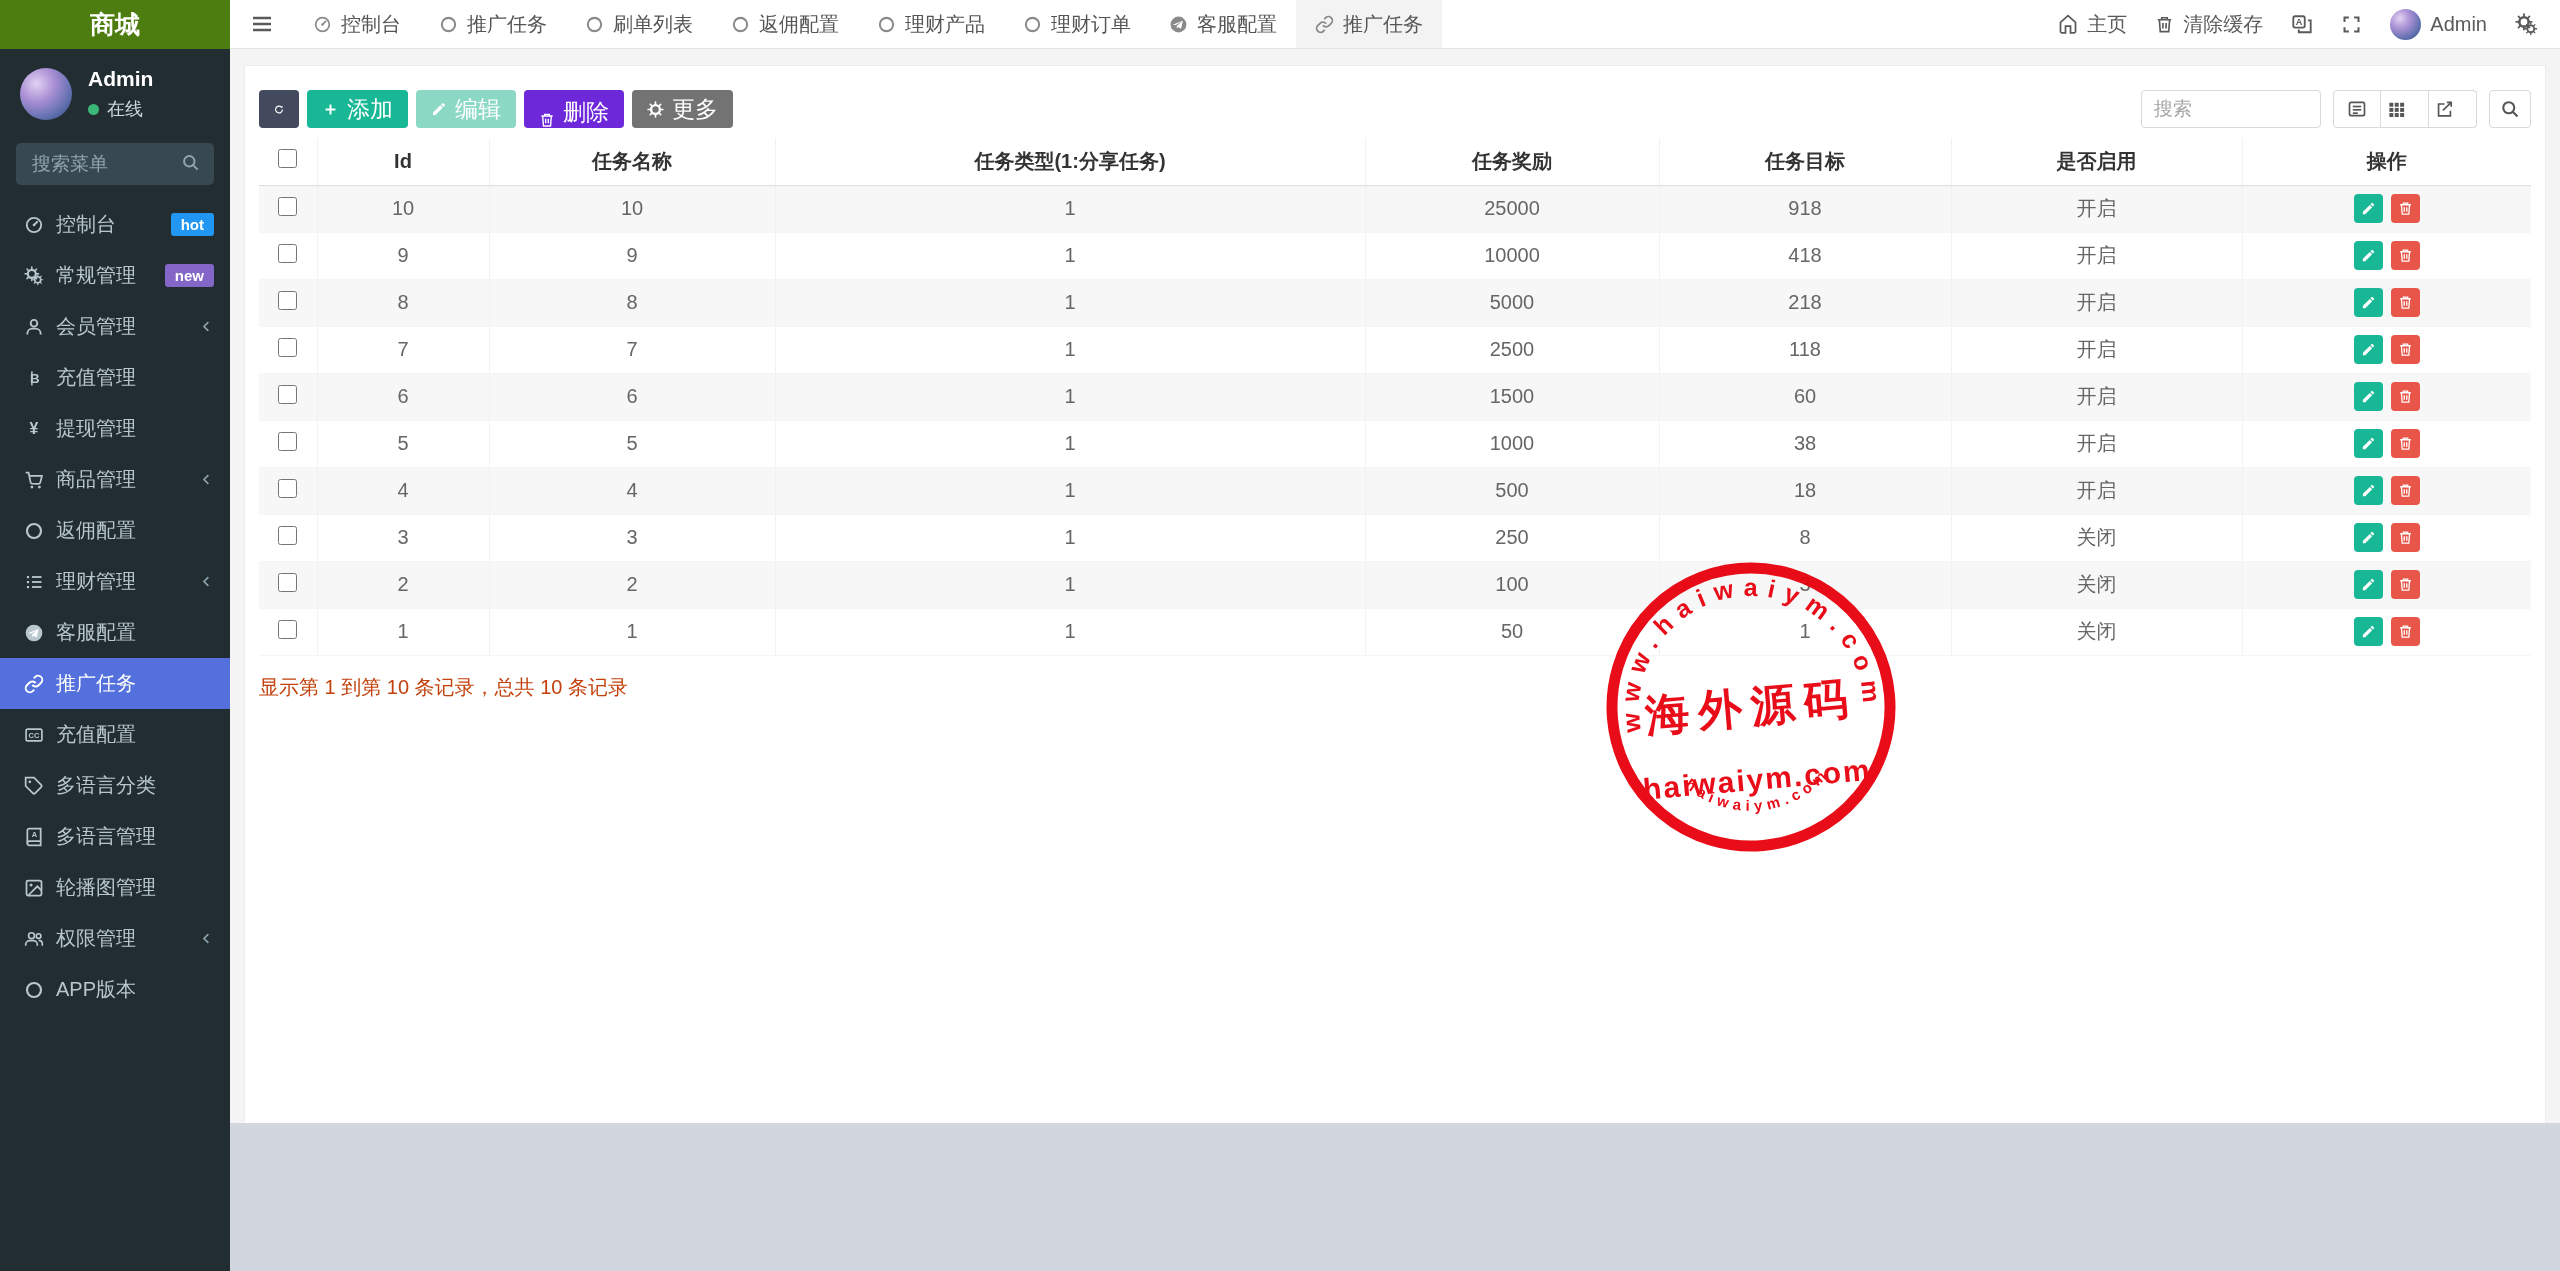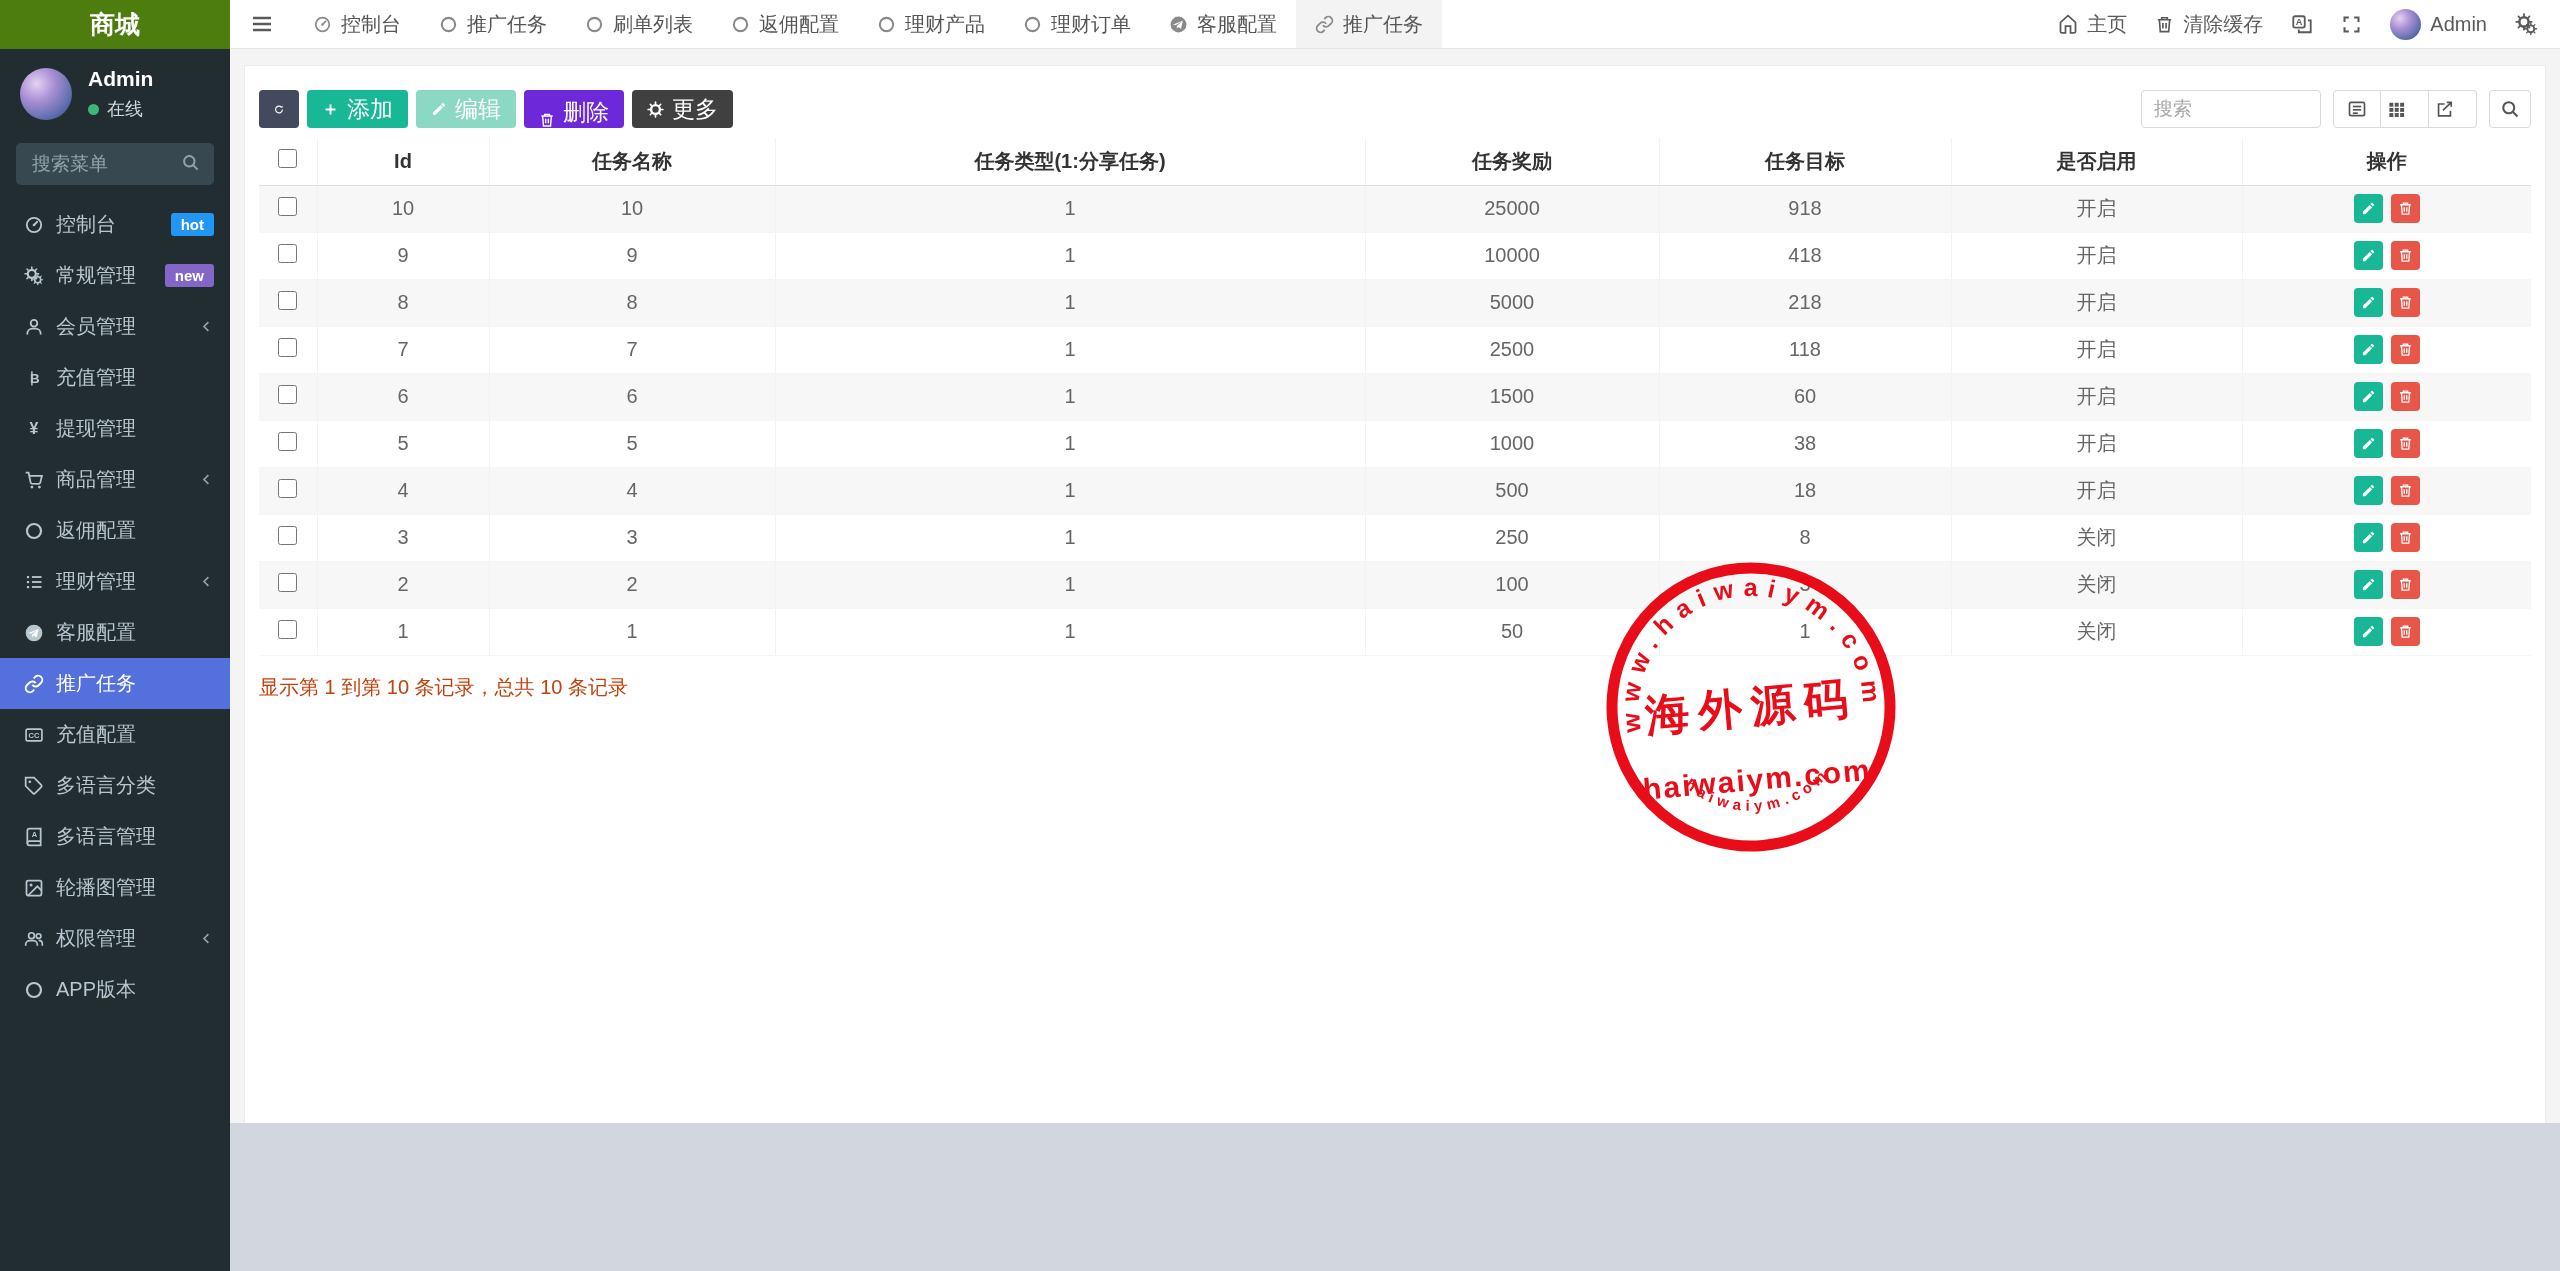--- a/index.html
+++ b/index.html
@@ -54,21 +54,21 @@
     border:1px solid #ececec; border-bottom:none; padding:24px 14px 0; }
 
   .tbar { display:flex; align-items:center; margin-bottom:10px; }
   .tbar-left { display:flex; gap:8px; }
   .btn { display:inline-flex; align-items:center; justify-content:center; gap:8px; height:38px;
     border:none; border-radius:4px; color:#fff; font-size:23px; cursor:pointer; padding:0 15px; font-family:inherit; }
   .btn-refresh { width:40px; background:#434a5d; }
   .btn-add { background:#18b795; }
   .btn-edit { background:#8bd8c5; }
   .btn-del { background:#6d28d9;align-items:flex-end; }
-  .btn-more { background:#404040; }
+  .btn-more { background:#737373; }
   .tbar-right { margin-left:auto; display:flex; gap:12px; }
   .tbl-search { width:180px; height:38px; border:1px solid #d9d9d9; border-radius:4px; padding:0 12px;
     font-size:19px; color:#555; outline:none; font-family:inherit; }
   .tbl-search::placeholder { color:#a6a6a6; }
   .btn-group { display:flex; }
   .gbtn { display:inline-flex; align-items:center; justify-content:center; gap:5px; width:48px; height:38px;
     background:#fff; border:1px solid #d9d9d9; color:#555; cursor:pointer; }
   .gbtn + .gbtn { border-left:none; }
   .gbtn:first-child { border-radius:4px 0 0 4px; }
   .gbtn:last-child { border-radius:0 4px 4px 0; }

